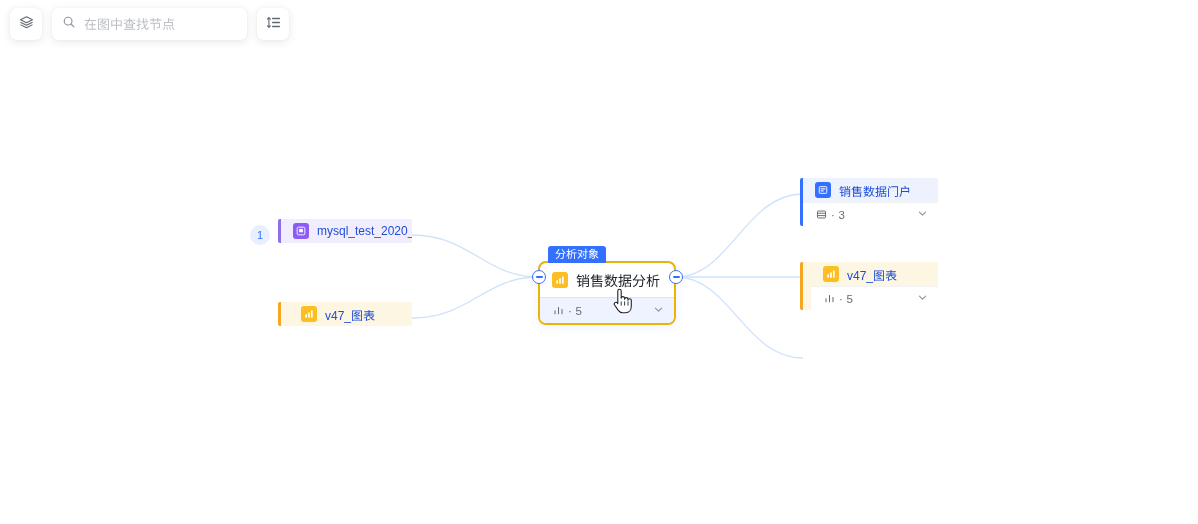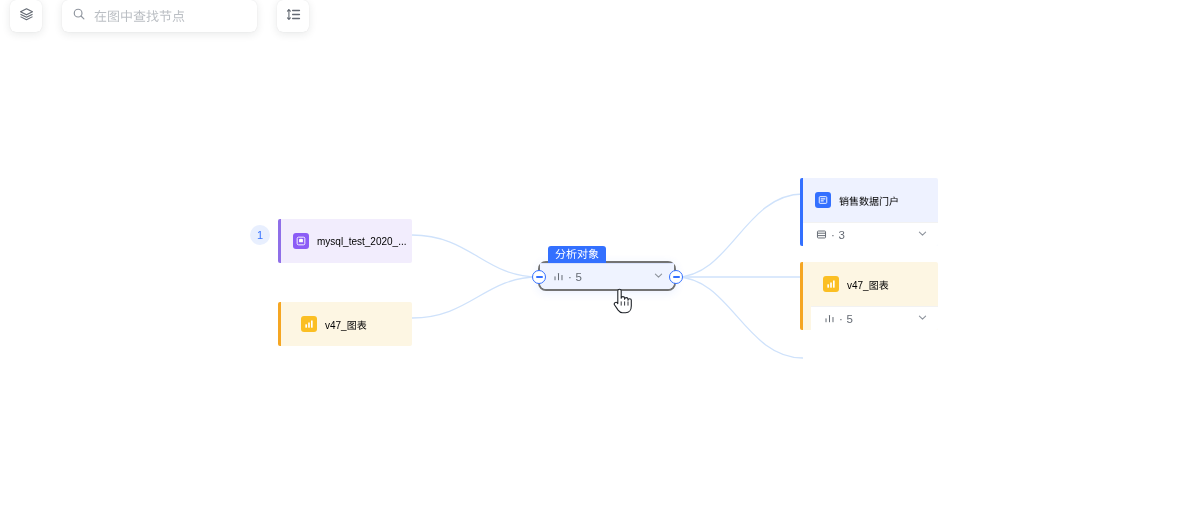--- a/index.html
+++ b/index.html
@@ -17,25 +17,25 @@
   #app {
     position: relative;
     width: 1198px;
     height: 524px;
     background: #ffffff;
   }
 
   
   .toolbar {
     position: absolute;
-    top: 0;
+    top: 8px;
     left: 10px;
     display: flex;
     align-items: center;
-    gap: 20px;
+    gap: 10px;
     z-index: 40;
   }
 
   .tool-btn {
     width: 32px;
     height: 32px;
     border-radius: 6px;
     background: #ffffff;
     box-shadow: 0 2px 8px rgba(31, 35, 41, 0.10), 0 0 1px rgba(31,35,41,0.12);
     display: flex;
@@ -85,25 +85,25 @@
   .node {
     position: absolute;
     box-sizing: border-box;
     cursor: pointer;
   }
 
   .node-head {
     display: flex;
     align-items: center;
     gap: 8px;
-    height: 44px;
+    height: 24px;
     padding: 0 10px 0 12px;
     box-sizing: border-box;
-    font-size: 10px;
-    color: #000000;
+    font-size: 12px;
+    color: #1d4ed8;
     white-space: nowrap;
     overflow: hidden;
   }
 
   .node-sub {
     display: flex;
     align-items: center;
     height: 24px;
     padding: 0 10px 0 12px;
     box-sizing: border-box;
@@ -125,21 +125,21 @@
 
   .node-purple { background: #f2edfd; border-left-color: #8f6fe8; }
   .node-yellow { background: #fdf6e3; border-left-color: #f5a623; padding-left: 8px; }
   .node-blue   { background: #eef2ff; border-left-color: #3370ff; }
   .node-orange { background: #fdf3e6; border-left-color: #f07c19; }
 
   .node-simple .node-sub { background: #ffffff; }
 
   
   .node-focus {
-    border: 2px solid #737373;
+    border: 2px solid #eab308;
     border-radius: 8px;
     background: #ffffff;
     box-shadow: 0 2px 10px rgba(51,112,255,0.10);
   }
   .node-focus .node-head {
     height: 34px;
     font-size: 14px;
     color: #1f2329;
   }
   .node-focus .node-sub {
@@ -316,20 +316,30 @@
           </svg>
         </span>
         <span>v47_图表</span>
       </div>
     </div>
 
     <div class="node node-focus" style="left:538px; top:261px; width:138px;">
 
       <div class="node-tag">分析对象</div>
 
+      <div class="node-head">
+        <span class="ico ico-chart">
+          <svg width="10" height="10" viewBox="0 0 12 12" fill="#ffffff">
+            <rect x="1.6" y="6.4" width="2" height="4"></rect>
+            <rect x="5" y="4.2" width="2" height="6.2"></rect>
+            <rect x="8.4" y="1.8" width="2" height="8.6"></rect>
+          </svg>
+        </span>
+        <span>销售数据分析</span>
+      </div>
 
       <div class="node-sub">
         <span class="sub-ico">
           <svg width="11" height="11" viewBox="0 0 12 12" fill="none" stroke="#646a73" stroke-width="1.1" stroke-linecap="round">
             <line x1="2.2" y1="9.6" x2="2.2" y2="6.4"></line>
             <line x1="6" y1="9.6" x2="6" y2="2.6"></line>
             <line x1="9.8" y1="9.6" x2="9.8" y2="5"></line>
           </svg>
         </span>
         <span class="count">· 5</span>

